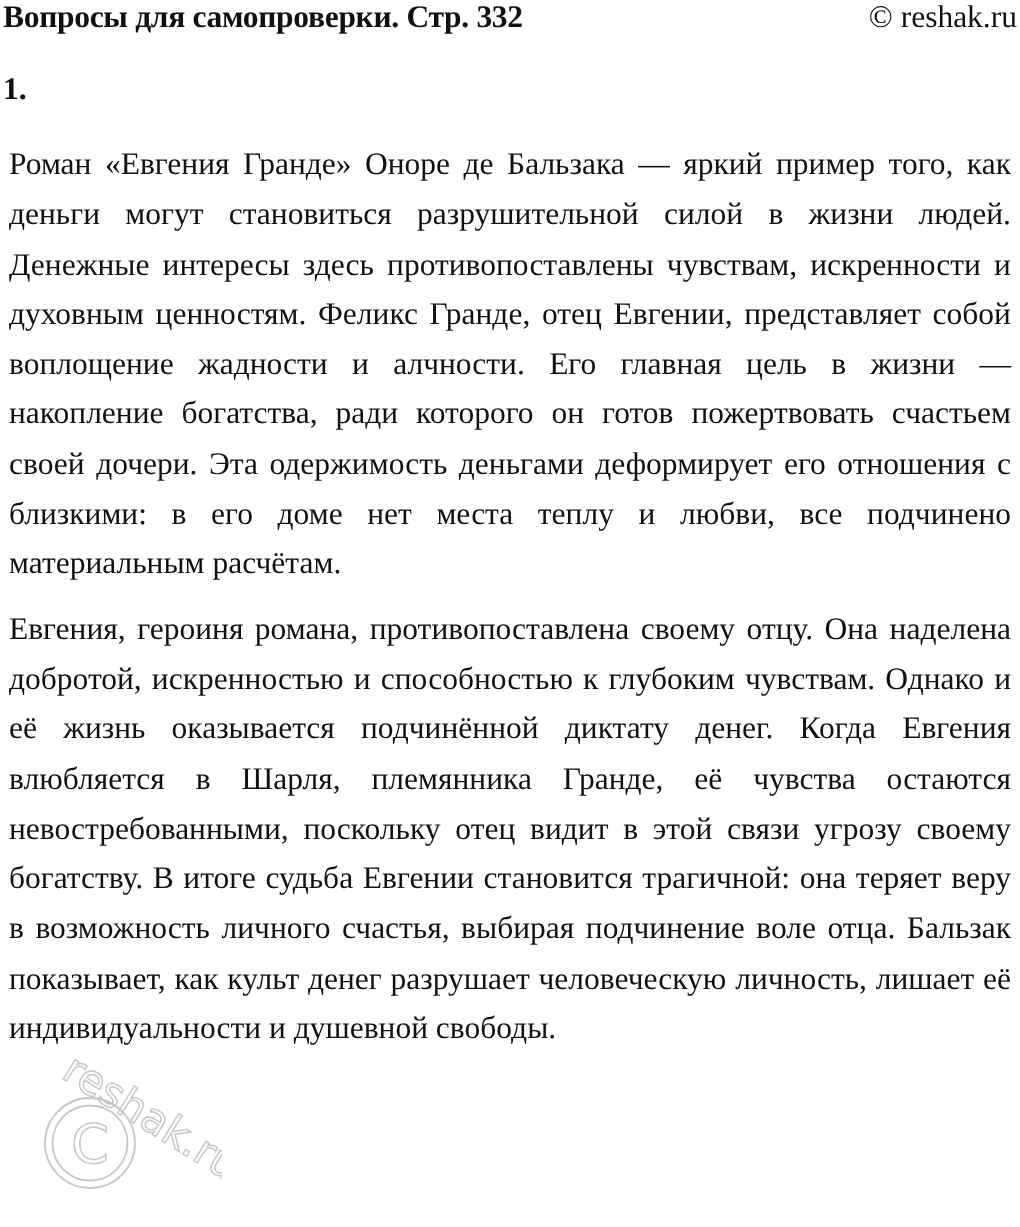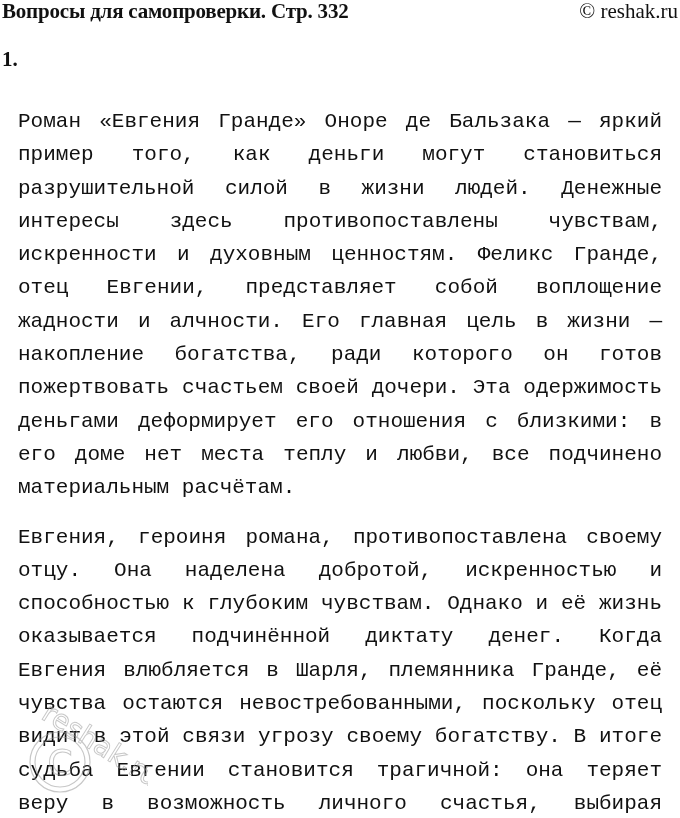--- a/index.html
+++ b/index.html
@@ -17,21 +17,21 @@
     .header .site { font-weight: normal; }
     .qnum {
       position: absolute; left: 2px; top: 45px;
       font-size: 21px; font-weight: bold; line-height: 28px;
     }
     .content {
       position: absolute; left: 2px; right: 2px; top: 89px;
       font-size: 21px; line-height: 33.3px;
       text-align: justify;
     }
-    .content p { margin: 16px; font-family: Liberation Mono, monospace; }
+    .content p { margin: 4px; }
     .content p + p { margin-top: 10px; }
     .watermark {
       position: absolute; left: 18px; top: 690px;
       width: 130px; height: 110px;
       pointer-events: none; opacity: 0.55;
     }
   </style>
 </head>
 <body>
 

